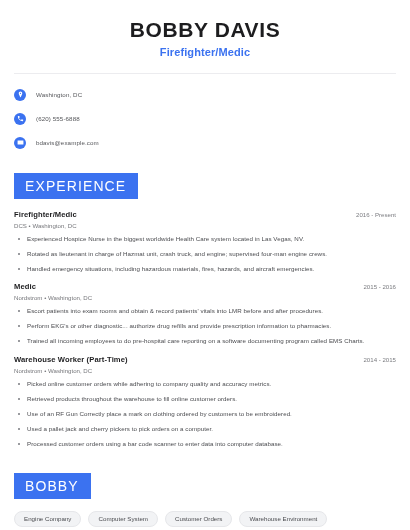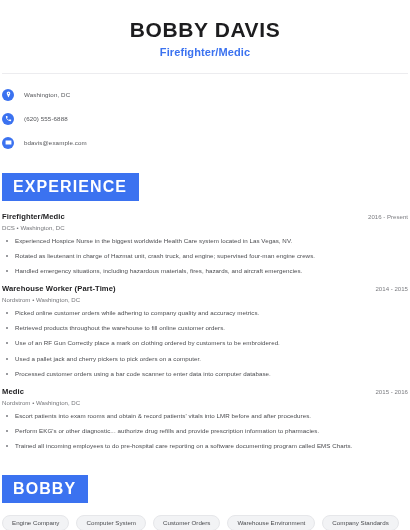--- a/index.html
+++ b/index.html
@@ -11,21 +11,21 @@
     width: 410px;
     height: 530px;
     font-family: "Liberation Sans", sans-serif;
     color: #2b2b2b;
     overflow: hidden;
   }
   .page {
     width: 410px;
     height: 459px;
     box-sizing: border-box;
-    padding: 0 2px;
+    padding: 0 14px;
     position: relative;
   }
 
   
   .header {
     padding-top: 18px;
     text-align: center;
   }
   .full-name {
     font-size: 21px;
@@ -73,22 +73,22 @@
     font-size: 6.2px;
     color: #55565a;
     letter-spacing: 0.1px;
   }
 
   
   .section-banner {
     display: inline-block;
     background: #3b72f0;
     color: #ffffff;
-    font-size: 16px;
-    font-weight: bold;
+    font-size: 14px;
+    font-weight: normal;
     letter-spacing: 1.1px;
     padding: 5px 12px 5px 11px;
     margin-top: 16px;
   }
 
   
   .experience { margin-top: 11px; }
   .entry { margin-bottom: 9px; }
   .entry-head {
     display: flex;
@@ -206,51 +206,51 @@
     <div class="entry">
       <div class="entry-head">
         <span class="entry-title">Firefighter/Medic</span>
         <span class="entry-dates">2016 - Present</span>
       </div>
       <div class="entry-sub">DCS  •  Washington, DC</div>
       <ul class="bullets">
         <li>Experienced Hospice Nurse in the biggest worldwide Health Care system located in Las Vegas, NV.</li>
         <li>Rotated as lieutenant in charge of Hazmat unit, crash truck, and engine; supervised four-man engine crews.</li>
         <li>Handled emergency situations, including hazardous materials, fires, hazards, and aircraft emergencies.</li>
+      </ul>
+    </div>
+
+    <div class="entry">
+      <div class="entry-head">
+        <span class="entry-title">Medic</span>
+        <span class="entry-dates">2015 - 2016</span>
+      </div>
+      <div class="entry-sub">Nordstrom  •  Washington, DC</div>
+      <ul class="bullets">
+        <li>Escort patients into exam rooms and obtain &amp; record patients' vitals into LMR before and after procedures.</li>
+        <li>Perform EKG's or other diagnostic... authorize drug refills and provide prescription information to pharmacies.</li>
+        <li>Trained all incoming employees to do pre-hospital care reporting on a software documenting program called EMS Charts.</li>
       </ul>
     </div>
 
     <div class="entry">
       <div class="entry-head">
         <span class="entry-title">Warehouse Worker (Part-Time)</span>
         <span class="entry-dates">2014 - 2015</span>
       </div>
       <div class="entry-sub">Nordstrom  •  Washington, DC</div>
       <ul class="bullets">
         <li>Picked online customer orders while adhering to company quality and accuracy metrics.</li>
         <li>Retrieved products throughout the warehouse to fill online customer orders.</li>
         <li>Use of an RF Gun Correctly place a mark on clothing ordered by customers to be embroidered.</li>
         <li>Used a pallet jack and cherry pickers to pick orders on a computer.</li>
         <li>Processed customer orders using a bar code scanner to enter data into computer database.</li>
       </ul>
     </div>
 
-    <div class="entry">
-      <div class="entry-head">
-        <span class="entry-title">Medic</span>
-        <span class="entry-dates">2015 - 2016</span>
-      </div>
-      <div class="entry-sub">Nordstrom  •  Washington, DC</div>
-      <ul class="bullets">
-        <li>Escort patients into exam rooms and obtain &amp; record patients' vitals into LMR before and after procedures.</li>
-        <li>Perform EKG's or other diagnostic... authorize drug refills and provide prescription information to pharmacies.</li>
-        <li>Trained all incoming employees to do pre-hospital care reporting on a software documenting program called EMS Charts.</li>
-      </ul>
-    </div>
-
   </div>
 
   
   <div class="section-banner">BOBBY</div>
 
   <div class="skills-wrap">
     <span class="skill-chip">Engine Company</span>
     <span class="skill-chip">Computer System</span>
     <span class="skill-chip">Customer Orders</span>
     <span class="skill-chip">Warehouse Environment</span>

